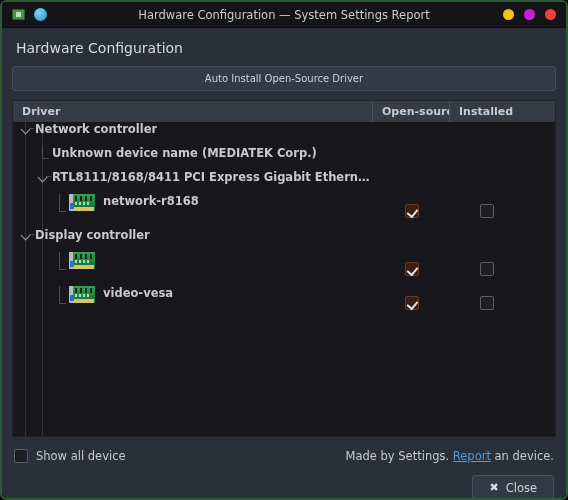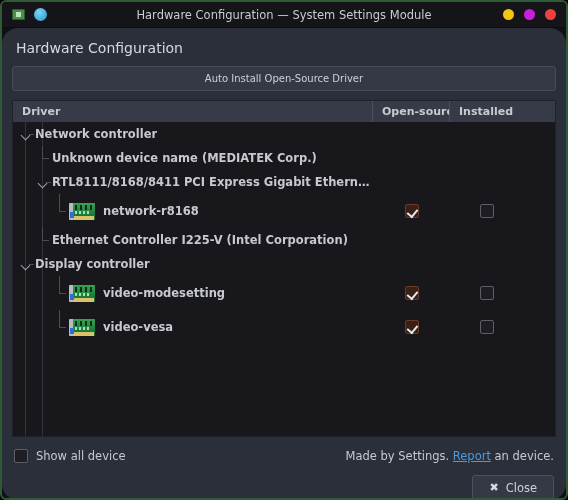--- a/index.html
+++ b/index.html
@@ -73,21 +73,20 @@
   .tb-close { background: #f2413d; }
 
   
   #dialog-body {
     position: relative;
     height: 472px;
     background: #2b2f39;
     padding: 8px 10px 0 10px;
     display: flex;
     flex-direction: column;
-    border-radius: 16px;
   }
 
   #page-title {
     font-size: 14px;
     color: #d6d9de;
     padding: 4px 4px 10px 4px;
   }
 
   #auto-install-button {
     height: 25px;
@@ -142,21 +141,20 @@
   .tree-row {
     display: flex;
     align-items: center;
     height: 24px;
     position: relative;
   }
   .tree-row.tall { height: 34px; }
   .cell-driver {
     flex: 1 1 auto;
     display: flex;
-    align-items: center;
     min-width: 0;
     position: relative;
     height: 100%;
   }
   .cell-check {
     flex: 0 0 77px;
     display: flex; align-items: center; justify-content: center;
     height: 100%;
   }
   .cell-check.ins { flex: 0 0 105px; justify-content: flex-start; padding-left: 30px; }
@@ -346,21 +344,21 @@
 </head>
 <body>
 
 <div id="window-frame">
 
   <div id="titlebar">
     <div id="titlebar-left">
       <span class="tb-appicon"></span>
       <span class="tb-bluedot"></span>
     </div>
-    <div id="titlebar-title">Hardware Configuration — System Settings Module</div>
+    <div id="titlebar-title">Hardware Configuration — System Settings Report</div>
     <div id="titlebar-buttons">
       <span class="tb-btn tb-min"></span>
       <span class="tb-btn tb-max"></span>
       <span class="tb-btn tb-close"></span>
     </div>
   </div>
 
   <div id="dialog-body">
 
     <div id="page-title">Hardware Configuration</div>
@@ -421,49 +419,39 @@
             </div>
             <div class="cell-check">
               <span class="cb on"></span>
             </div>
             <div class="cell-check ins">
               <span class="cb off"></span>
             </div>
           </div>
           <div class="tree-row">
             <div class="cell-driver">
-              <span class="indent" style="width: 23px;"></span>
-              <span class="elbow"></span>
-              <span class="tree-label">Ethernet Controller I225-V (Intel Corporation)</span>
-            </div>
-            <div class="cell-check"></div>
-            <div class="cell-check ins"></div>
-          </div>
-          <div class="tree-row">
-            <div class="cell-driver">
               <span class="indent" style="width: 6px;"></span>
               <span class="chevron"></span>
               <span class="tree-label">Display controller</span>
             </div>
             <div class="cell-check"></div>
             <div class="cell-check ins"></div>
           </div>
           <div class="tree-row tall">
             <div class="cell-driver">
               <span class="indent" style="width: 40px;"></span>
               <span class="elbow"></span>
               <span class="card-icon">
                 <span class="pcb"></span>
                 <span class="chips"></span>
                 <span class="chips2"></span>
                 <span class="gold"></span>
                 <span class="bracket"></span>
                 <span class="blue"></span>
               </span>
-              <span class="tree-label">video-modesetting</span>
             </div>
             <div class="cell-check">
               <span class="cb on"></span>
             </div>
             <div class="cell-check ins">
               <span class="cb off"></span>
             </div>
           </div>
           <div class="tree-row tall">
             <div class="cell-driver">

